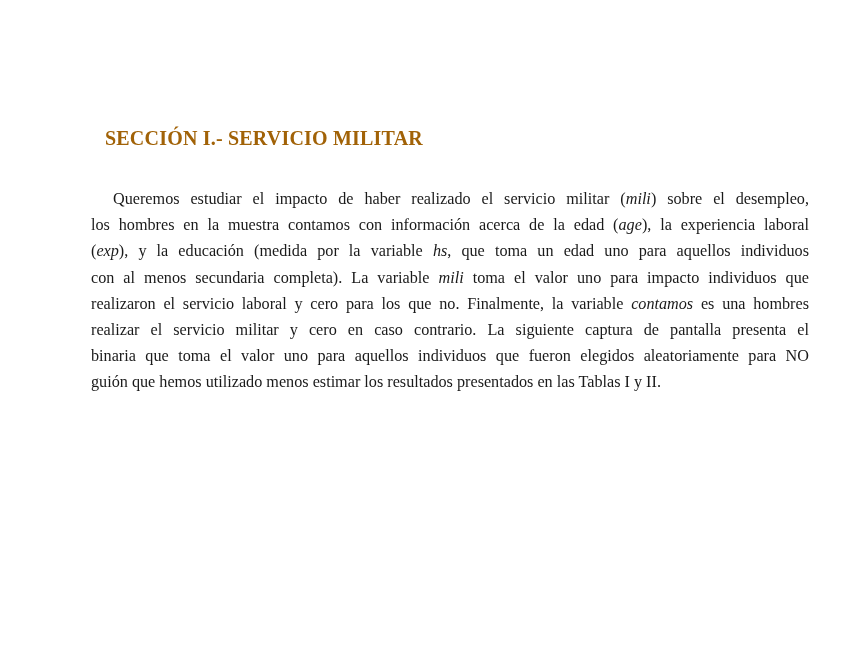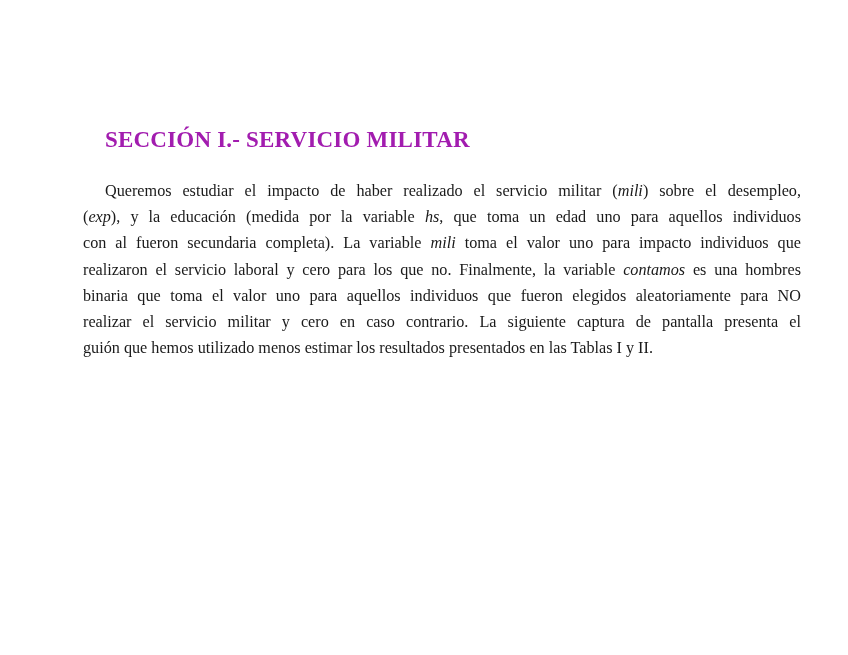--- a/index.html
+++ b/index.html
@@ -20,32 +20,32 @@
       left: 0; top: 0;
       width: 848px; height: 655px;
       background: #fff;
     }
     .section-title {
       position: absolute;
       left: 105px;
       top: 127px;
       font-family: "Liberation Serif", "DejaVu Serif", serif;
       font-weight: bold;
-      font-size: 23px;
+      font-size: 20px;
       letter-spacing: 0.2px;
-      color: #a21caf;
+      color: #a16207;
       margin: 0;
       white-space: nowrap;
     }
     .paragraph {
       position: absolute;
       left: 83px;
       top: 178px;
       width: 718px;
-      margin: 0;
+      margin: 8px;
       font-family: "Liberation Serif", "DejaVu Serif", serif;
       font-size: 16.2px;
       color: #1a1a1a;
     }
     .line {
       display: block;
       height: 26.2px;
       line-height: 26.2px;
       text-align: justify;
       text-align-last: justify;
@@ -57,20 +57,21 @@
     .line span.it { font-style: italic; }
   </style>
 </head>
 <body>
 
 <div class="page">
   <h2 class="section-title">SECCIÓN I.- SERVICIO MILITAR</h2>
 
   <div class="paragraph" id="para">
     <span class="line first"><span>Queremos estudiar el impacto de haber realizado el servicio militar (</span><span class="it">mili</span><span>) sobre el desempleo,</span></span>
+    <span class="line"><span>los hombres en la muestra contamos con información acerca de la edad (</span><span class="it">age</span><span>), la experiencia laboral</span></span>
     <span class="line"><span>(</span><span class="it">exp</span><span>), y la educación (medida por la variable </span><span class="it">hs</span><span>, que toma un edad uno para aquellos individuos</span></span>
-    <span class="line"><span>con al fueron secundaria completa).  La variable </span><span class="it">mili</span><span> toma el valor uno para impacto individuos que</span></span>
+    <span class="line"><span>con al menos secundaria completa).  La variable </span><span class="it">mili</span><span> toma el valor uno para impacto individuos que</span></span>
     <span class="line"><span>realizaron el servicio laboral y cero para los que no.  Finalmente, la variable </span><span class="it">contamos</span><span> es una hombres</span></span>
+    <span class="line"><span>realizar el servicio militar y cero en caso contrario.  La siguiente captura de pantalla presenta el</span></span>
     <span class="line"><span>binaria que toma el valor uno para aquellos individuos que fueron elegidos aleatoriamente para NO</span></span>
-    <span class="line"><span>realizar el servicio militar y cero en caso contrario.  La siguiente captura de pantalla presenta el</span></span>
     <span class="line last"><span>guión que hemos utilizado menos estimar los resultados presentados en las Tablas I y II.</span></span>
   </div>
 </div>
 
 </body></html>

